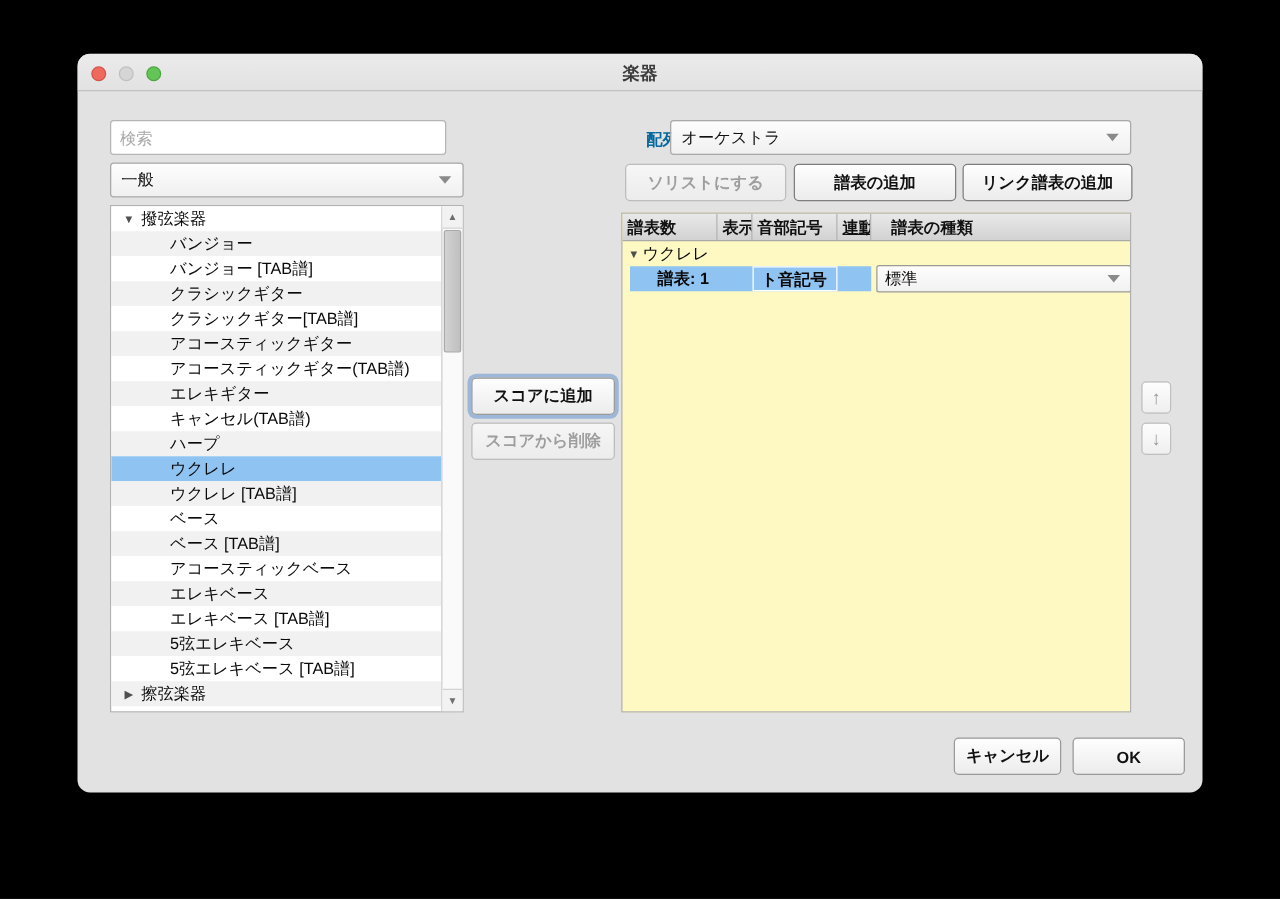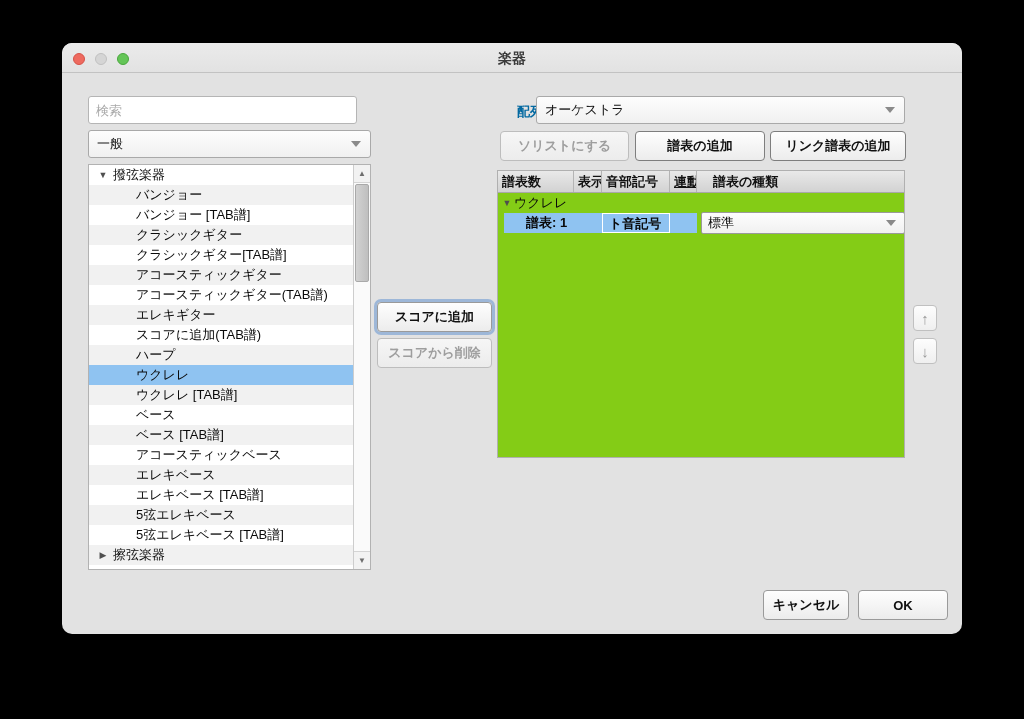--- a/index.html
+++ b/index.html
@@ -56,22 +56,22 @@
              background:#fafafa; border-left:1px solid #cdcdcd; }
   .vscroll .sb-btn { position:absolute; left:0; width:16px; height:18px; background:#f2f2f2;
                      border-bottom:1px solid #d4d4d4; text-align:center; line-height:17px;
                      font-size:8px; color:#6e6e6e; }
   .vscroll .sb-btn.bottom { bottom:0; top:auto; border-top:1px solid #d4d4d4; border-bottom:none; }
   .vscroll .thumb { position:absolute; left:1px; top:19px; width:14px; height:98px;
                     background:linear-gradient(90deg,#d2d2d2,#bfbfbf); border:1px solid #a9a9a9;
                     border-radius:2px; }
 
   
-  .staff-table { position:absolute; left:435px; top:127px; width:408px; height:288px;
-                 background:#84cc16; border:1px solid #b0b0b0; overflow:hidden; }
+  .staff-table { position:absolute; left:435px; top:127px; width:408px; height:400px;
+                 background:#fef9c3; border:1px solid #b0b0b0; overflow:hidden; }
   .thead { display:flex; height:22px; background:linear-gradient(#e9e9e9,#d2d2d2);
            border-bottom:1px solid #a9a9a9; }
   .th { font-size:13px; font-weight:600; color:#111; line-height:21px; padding-left:4px;
         border-right:1px solid #b4b4b4; overflow:hidden; white-space:nowrap; flex:none; }
   .th:last-child { border-right:none; }
   .trow { position:relative; height:20px; line-height:20px; font-size:13px; color:#0a0a0a; }
   .trow .tri2 { position:absolute; left:3px; top:0; width:12px; font-size:9px; color:#4f4f4f;
                 text-align:center; }
   .trow .grp { position:absolute; left:16px; }
   .sel-band { position:absolute; left:6px; top:0; width:193px; height:20px; background:#8fc3f1; }
@@ -132,21 +132,21 @@
         <div class="row alt">
           <span class="lbl item">アコースティックギター</span>
         </div>
         <div class="row">
           <span class="lbl item">アコースティックギター(TAB譜)</span>
         </div>
         <div class="row alt">
           <span class="lbl item">エレキギター</span>
         </div>
         <div class="row">
-          <span class="lbl item">スコアに追加(TAB譜)</span>
+          <span class="lbl item">キャンセル(TAB譜)</span>
         </div>
         <div class="row alt">
           <span class="lbl item">ハープ</span>
         </div>
         <div class="row selected">
           <span class="lbl item">ウクレレ</span>
         </div>
         <div class="row alt">
           <span class="lbl item">ウクレレ [TAB譜]</span>
         </div>

